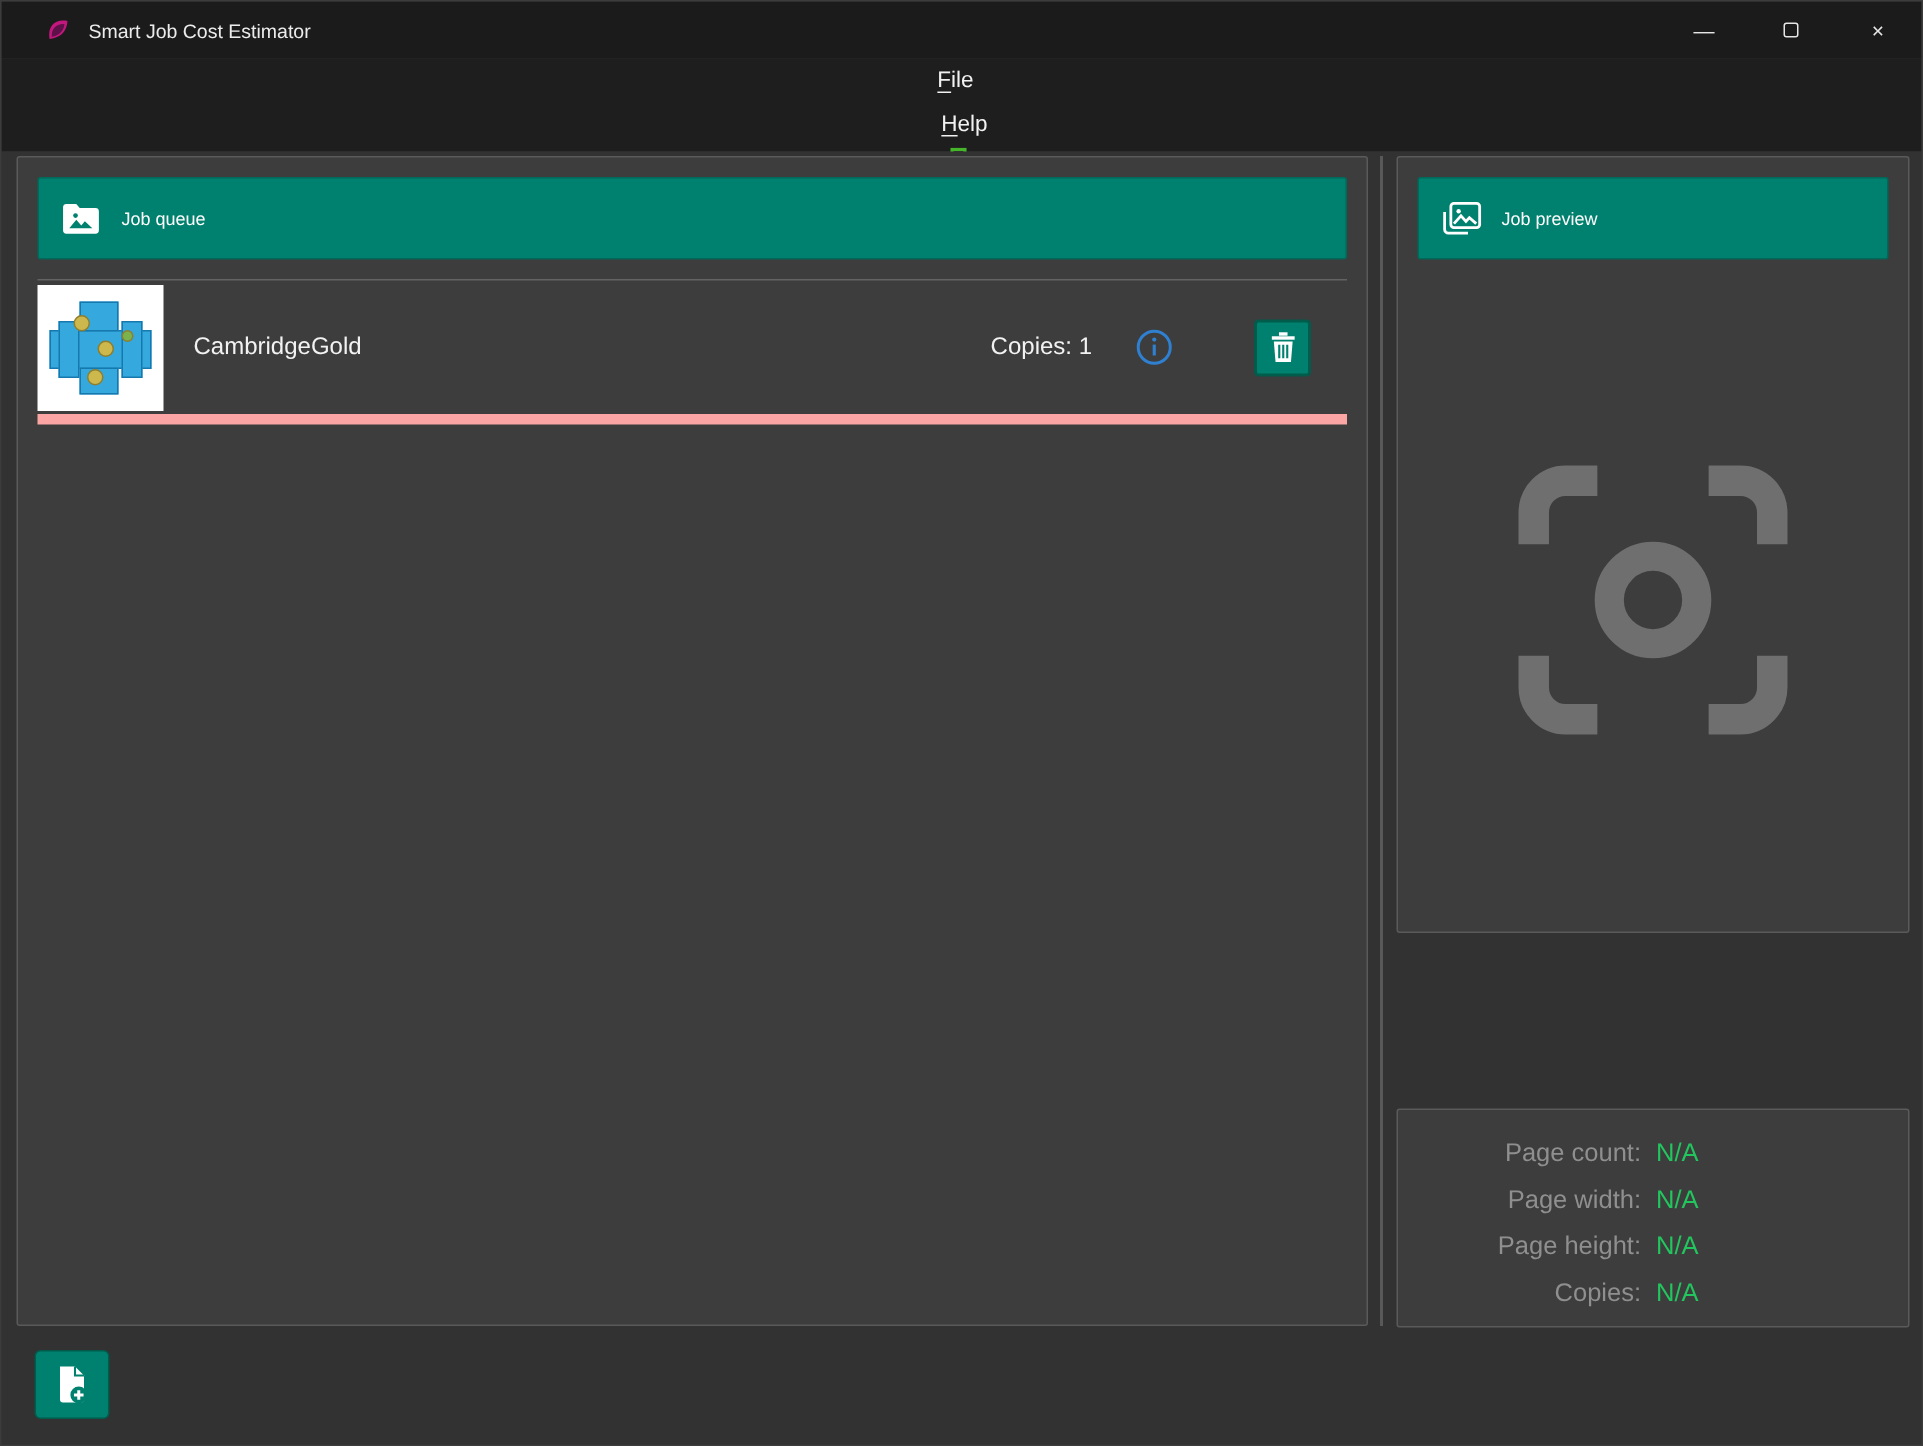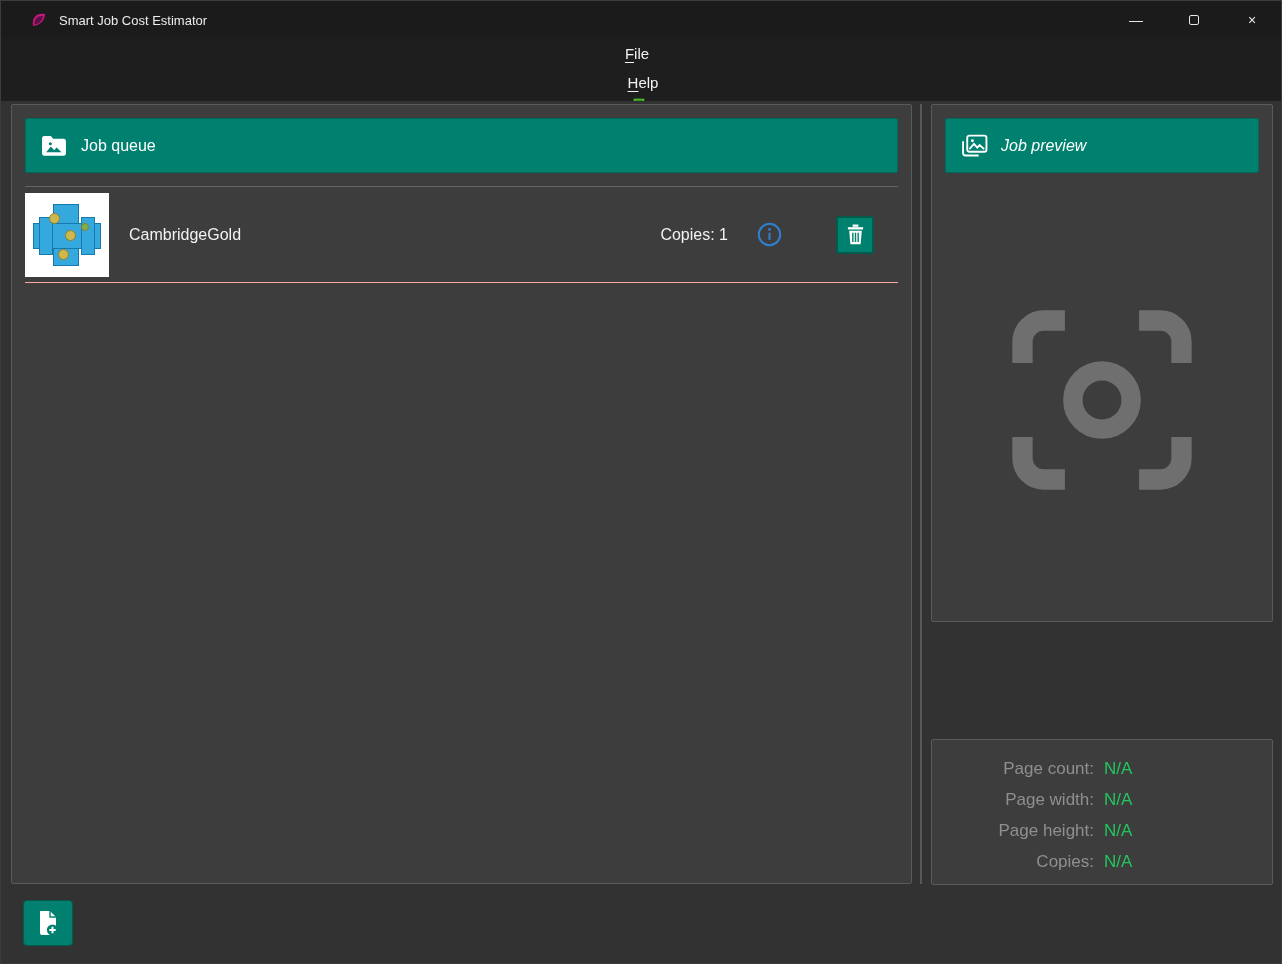--- a/index.html
+++ b/index.html
@@ -39,36 +39,36 @@
   .sitemap-icon { width:30px; height:30px; display:flex; margin-right:8px; }
 
   
   .main { position:absolute; top:100px; left:0; right:0; bottom:0; background:#323232; }
 
   .panel {
     background:#3d3d3d; border:1px solid #5a5a5a; border-radius:2px; position:absolute;
   }
   .panel-left  { left:10px;  top:3px;   width:901px; height:780px; }
   .splitter    { position:absolute; left:919px; top:3px; width:2px; height:780px; background:#585858; cursor:col-resize; }
-  .panel-preview { left:930px; top:3px;   width:342px; height:518px;font-style:italic; }
+  .panel-preview { left:930px; top:3px;   width:342px; height:518px; }
   .panel-info    { left:930px; top:638px; width:342px; height:146px; }
 
   .panel-header {
     margin:13px; height:55px; background:#00806e; border:1px solid #00695a; border-radius:2px;
     display:flex; align-items:center; padding:0 15px; gap:13px;
-    font-size:16px; color:#ffffff;
+    font-size:12px; color:#ffffff;
   }
   .panel-header .hdr-icon { width:27px; height:24px; display:flex; }
 
   .divider { border-top:1px solid #636363; margin:2px 13px 0 13px; }
 
   
   .job-row {
     margin:0 13px; height:96px; display:flex; align-items:center;
-    border-bottom:1px solid #fca5a5; padding-right:24px;
+    border-bottom:7px solid #fca5a5; padding-right:24px;
   }
   .thumb {
     width:84px; height:84px; background:#ffffff; position:relative; overflow:hidden; flex:none;
   }
   .thumb .blu { position:absolute; background:#35a8de; border:1px solid #1679ad; }
   .thumb .dot { position:absolute; border-radius:50%; background:#cdb84e; border:1px solid #8f7f2c; width:11px; height:11px; }
   .job-name { margin-left:20px; font-size:16px; color:#f2f2f2; }
   .copies   { margin-left:auto; font-size:16px; color:#f2f2f2; }
   .info-btn {
     margin-left:26px; width:30px; height:30px; background:transparent; border:none;

